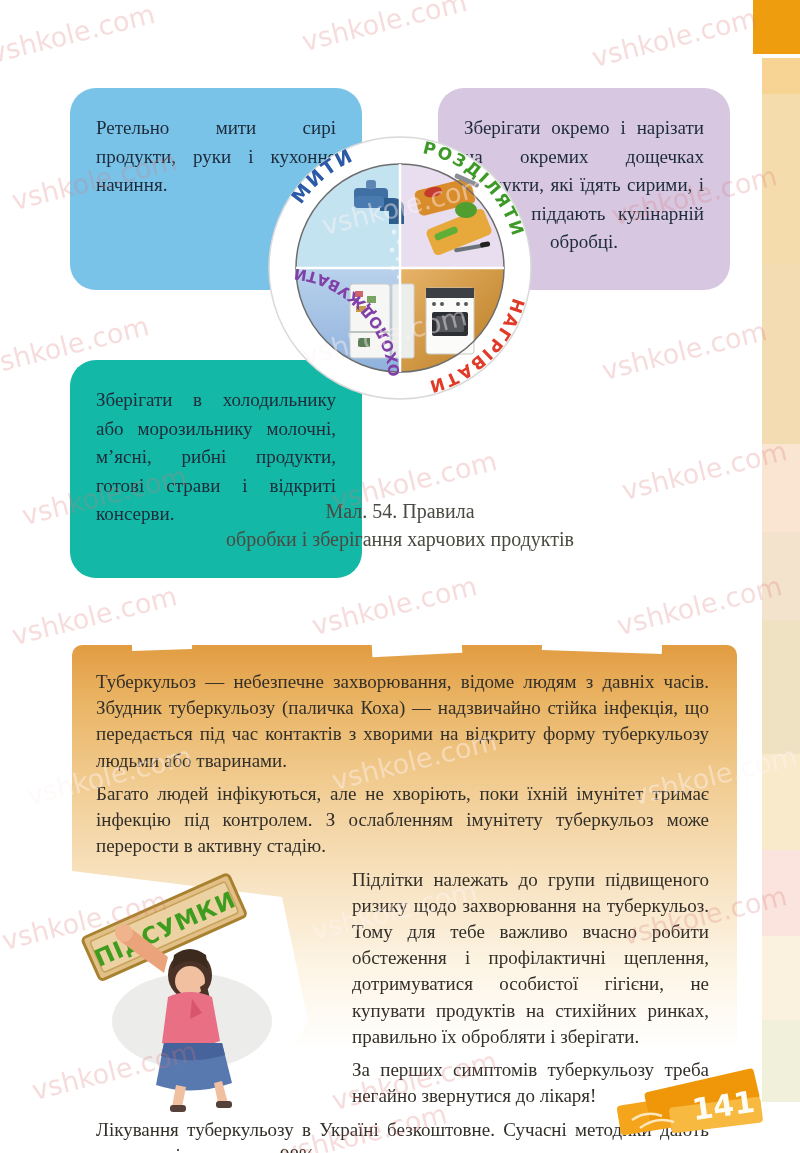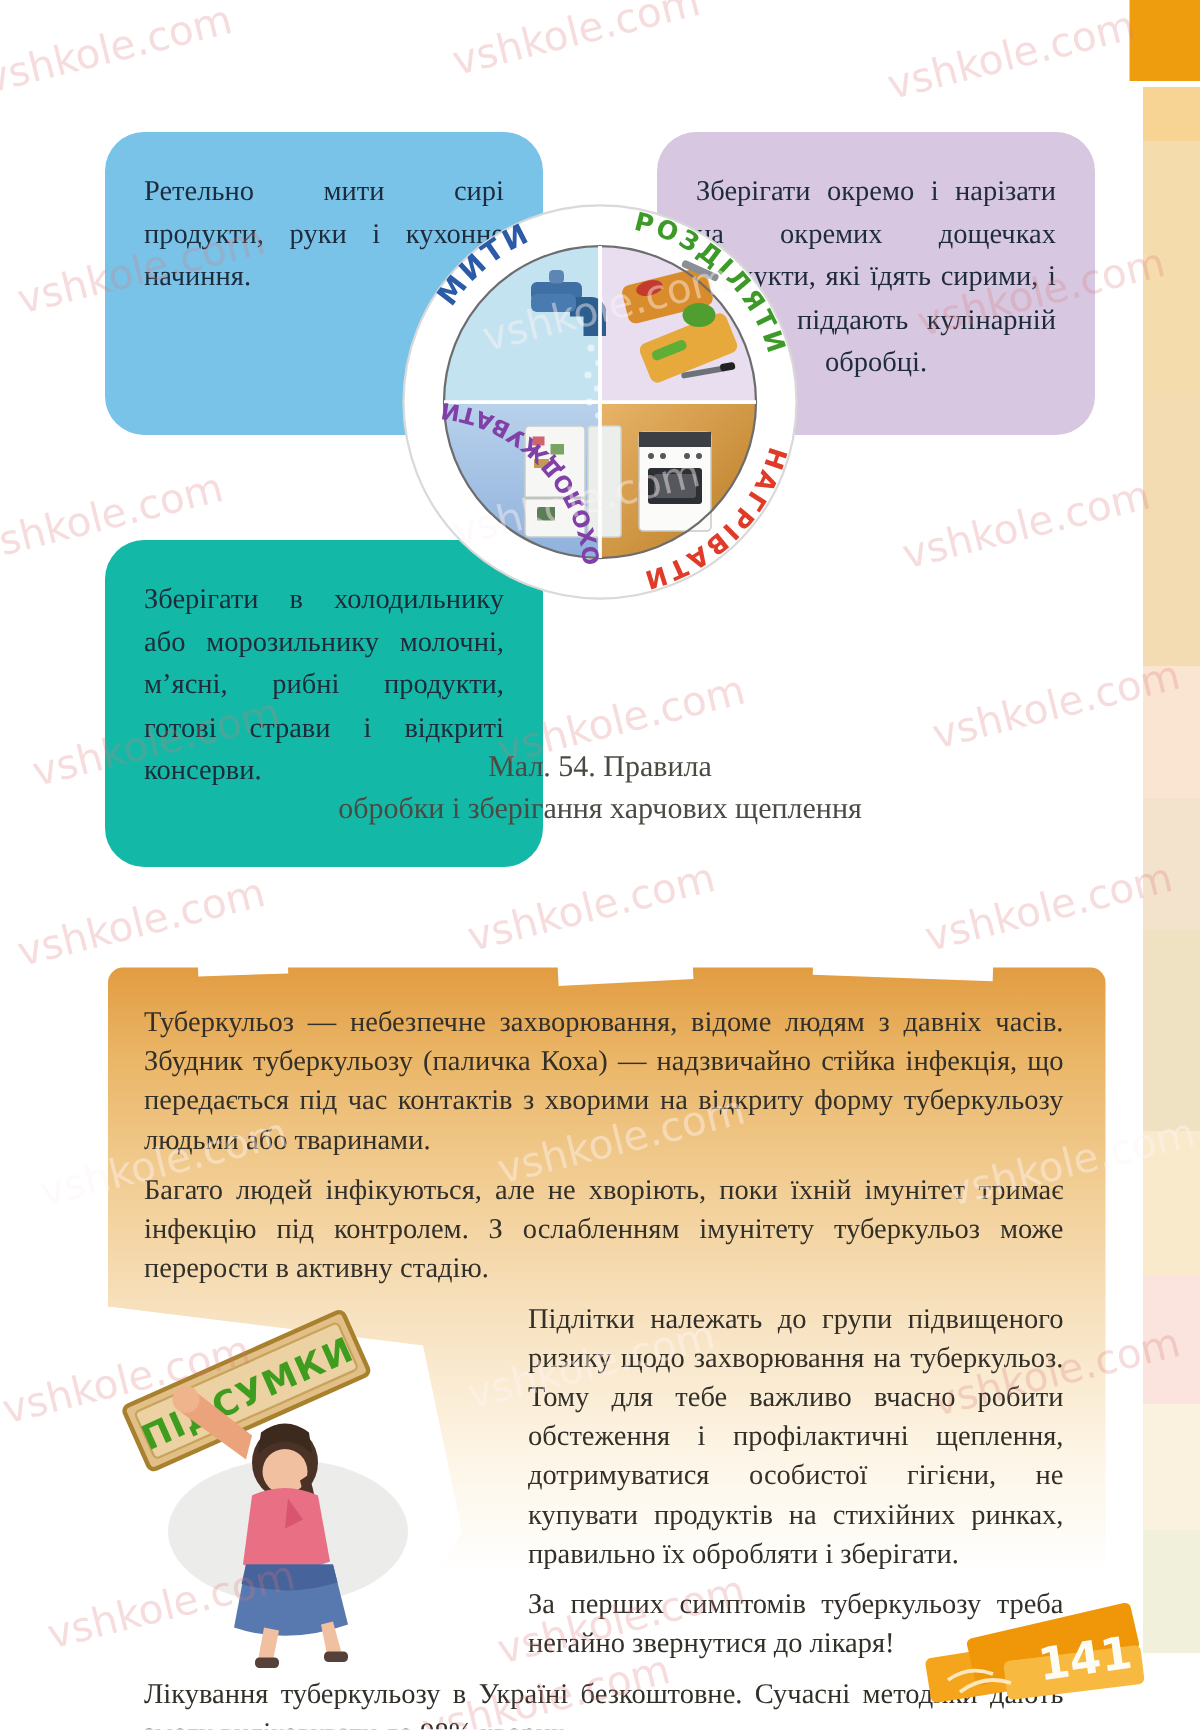--- a/index.html
+++ b/index.html
@@ -159,21 +159,21 @@
     <text font-family="DejaVu Sans, sans-serif" font-size="15" font-weight="bold" fill="#8040a8" letter-spacing="1">
       <textPath href="#arcChill" startOffset="5%">ОХОЛОДЖУВАТИ</textPath>
     </text>
     <text font-family="DejaVu Sans, sans-serif" font-size="17" font-weight="bold" fill="#e03a28" letter-spacing="2">
       <textPath href="#arcHeat" startOffset="16%">НАГРІВАТИ</textPath>
     </text>
   </svg>
 
   <div id="figure-caption">
     <div>Мал. 54. Правила</div>
-    <div>обробки і зберігання харчових щеплення</div>
+    <div>обробки і зберігання харчових продуктів</div>
   </div>
 
   <div id="infobox">
 
     <div class="torn" style="left:300px;top:-4px;width:90px;height:14px;transform:rotate(-3deg);"></div>
     <div class="torn" style="left:470px;top:-5px;width:120px;height:12px;transform:rotate(2deg);"></div>
     <div class="torn" style="left:60px;top:-5px;width:60px;height:10px;transform:rotate(-2deg);"></div>
 
     <div id="infobox-inner">
       <p>Туберкульоз — небезпечне захворювання, відоме людям з давніх часів. Збудник туберкульозу (паличка Коха) — надзвичайно стійка інфекція, що передається під час контактів з хворими на відкриту форму туберкульозу людьми або тваринами.</p>

